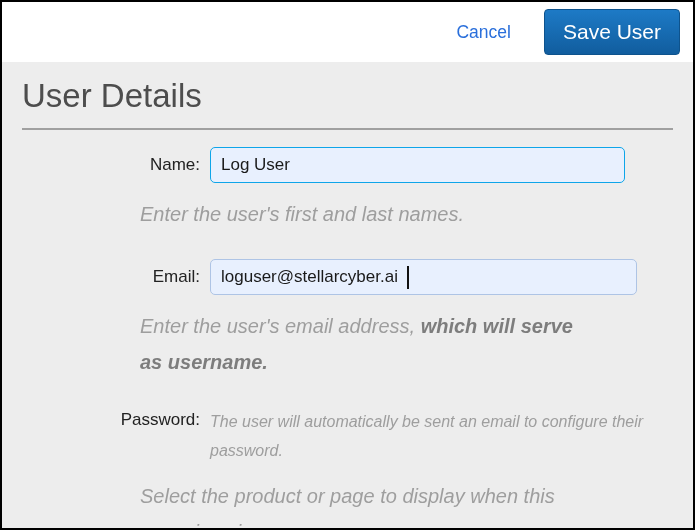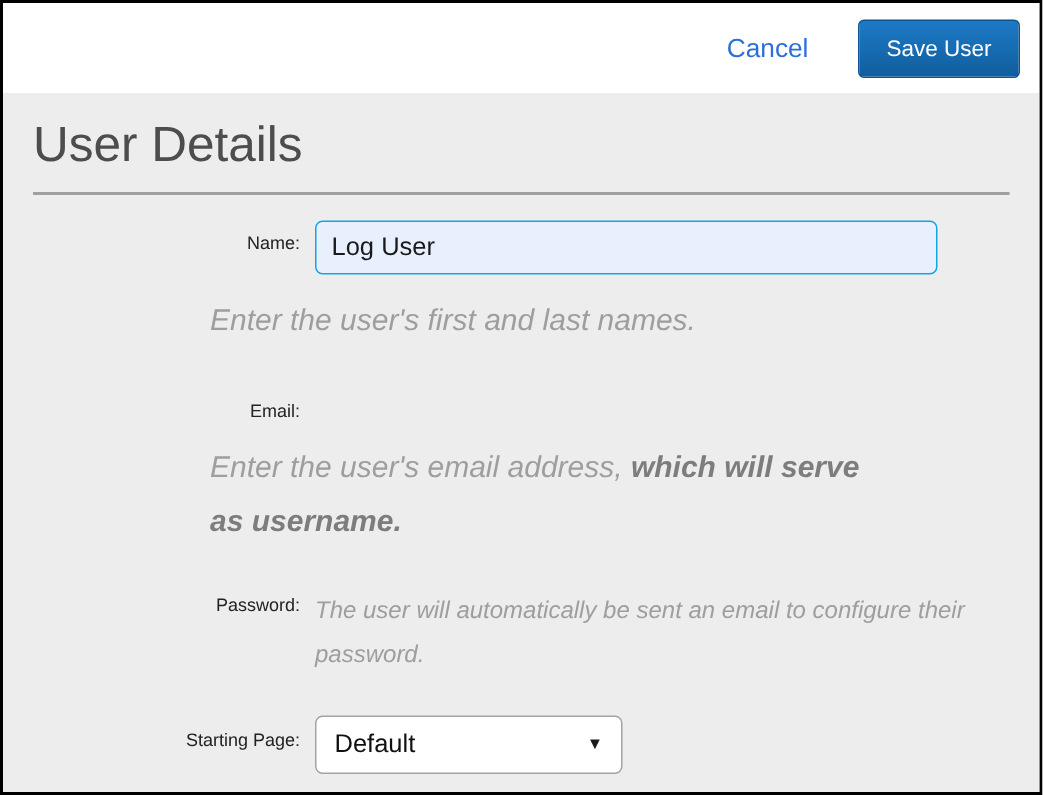--- a/index.html
+++ b/index.html
@@ -26,21 +26,21 @@
     font-size: 17.5px;
     text-decoration: none;
     margin-right: 33px;
     cursor: pointer;
   }
   .save-btn {
     background: linear-gradient(180deg, #1d7ac6 0%, #115d9e 100%);
     border: 1px solid #0e538d;
     border-radius: 4px;
     color: #ffffff;
-    font-size: 15px;
+    font-size: 21px;
     font-family: "Liberation Sans", sans-serif;
     padding: 10px 18px;
     cursor: pointer;
   }
 
   
   .content {
     flex: 1;
     background: #ededed;
     padding: 0 20px;
@@ -55,21 +55,21 @@
     border: none;
     border-top: 2px solid #a0a0a0;
     margin: 0;
   }
 
   .row { display: flex; align-items: flex-start; }
   .row-label {
     width: 188px; flex: 0 0 188px;
     text-align: right;
     padding-right: 10px;
-    font-size: 12px;
+    font-size: 17px;
     color: #222222;
   }
   .row-control { flex: 1; position: relative; }
 
   .row-name { margin-top: 17px; }
   .row-name .row-label { padding-top: 8px; }
   .text-input {
     height: 36px;
     background: #e8f0fe;
     border: 1px solid #0ea5e9;
@@ -147,35 +147,30 @@
     <div class="row row-name">
       <div class="row-label">Name:</div>
       <div class="row-control">
         <input type="text" class="text-input name-input" value="Log User" style="">
       </div>
     </div>
     <div class="helper helper-name">Enter the user's first and last names.</div>
 
     <div class="row row-email">
       <div class="row-label">Email:</div>
+      <div class="row-control">
+        <input type="text" class="text-input email-input" value="loguser@stellarcyber.ai" style="">
+        <span class="caret"></span>
+      </div>
     </div>
     <div class="helper helper-email"><span>Enter the user's email address, </span><span class="helper-bold">which will serve as username.</span></div>
 
     <div class="row row-password">
       <div class="row-label">Password:</div>
       <div class="row-control">
         <div class="inline-helper">The user will automatically be sent an email to configure their password.</div>
       </div>
     </div>
 
-    <div class="row row-start">
-      <div class="row-label">Starting Page:</div>
-      <div class="row-control">
-        <div class="select-box">
-          <span class="select-value">Default</span>
-          <span class="select-arrow">▼</span>
-        </div>
-      </div>
-    </div>
     <div class="helper helper-start">Select the product or page to display when this user signs in.</div>
 
   </div>
 </div>
 
 </body></html>

